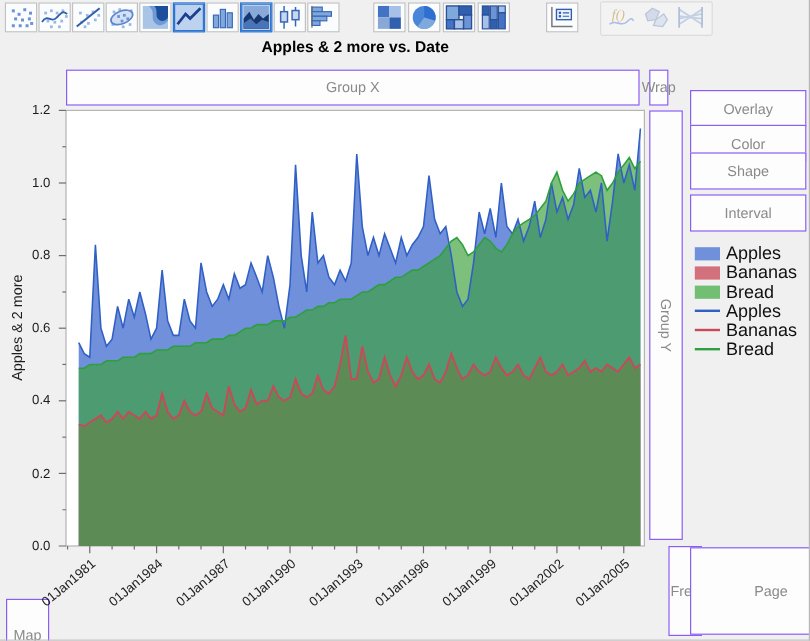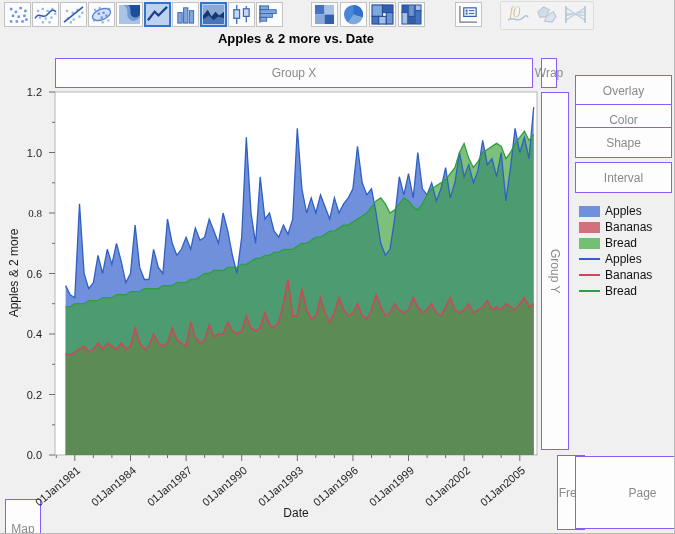--- a/index.html
+++ b/index.html
@@ -36,21 +36,21 @@
   .xaxis-title{position:absolute;font-size:12px;color:#1c1c1c;text-align:center;}
   .ylabels{position:absolute;left:16px;top:90px;width:26px;height:376px;pointer-events:none;}
   .ylabels .yt{position:absolute;right:0;font-size:11px;color:#1c1c1c;}
   .yaxis-title{position:absolute;left:14px;top:273px;transform:translate(-50%,-50%) rotate(-90deg);
     white-space:nowrap;font-size:12px;color:#1c1c1c;}
   
   .legend{position:absolute;left:579px;top:203px;}
   .legend .li{display:flex;align-items:center;height:16px;cursor:pointer;}
   .legend .sw{width:21px;height:11px;margin-right:5px;flex:none;}
   .legend .swline{width:21px;height:2px;margin-right:5px;flex:none;}
-  .legend .lb{font-size:12px;color:#111;white-space:nowrap;}
+  .legend .lb{font-size:15px;color:#111;white-space:nowrap;}
 </style>
 </head>
 <body>
 
 <div class="window-frame"></div>
 
 <div class="toolbar" id="toolbar">
     <div class="tool-panel" style="left: 500px; width: 92px;"></div>
     <button class="tool" style="left: 4px;">
       <span>
@@ -375,36 +375,35 @@
         <line x1="456.2" y1="365" x2="456.2" y2="368"></line>
         <line x1="474.8" y1="365" x2="474.8" y2="371"></line>
       </g>
     </svg>
 </div>
 <div class="ylabels" id="ylabels">
     <span class="yt" style="top: 359px;">0.0</span>
     <span class="yt" style="top: 298.5px;">0.2</span>
     <span class="yt" style="top: 238px;">0.4</span>
     <span class="yt" style="top: 177.5px;">0.6</span>
-    <span class="yt" style="top: 117px; font-family: Liberation Serif, serif;">0.8</span>
+    <span class="yt" style="top: 117px;">0.8</span>
     <span class="yt" style="top: 56.5px;">1.0</span>
     <span class="yt" style="top: -4px;">1.2</span>
   </div>
 <div class="yaxis-title">Apples &amp; 2 more</div>
 <div class="xlabels" id="xlabels">
     <span class="xt" style="right: 466.164px; top: 374px;">01Jan1981</span>
     <span class="xt" style="right: 410.548px; top: 374px;">01Jan1984</span>
     <span class="xt" style="right: 354.933px; top: 374px;">01Jan1987</span>
     <span class="xt" style="right: 299.318px; top: 374px;">01Jan1990</span>
     <span class="xt" style="right: 243.702px; top: 374px;">01Jan1993</span>
     <span class="xt" style="right: 188.087px; top: 374px;">01Jan1996</span>
     <span class="xt" style="right: 132.472px; top: 374px;">01Jan1999</span>
     <span class="xt" style="right: 76.8562px; top: 374px;">01Jan2002</span>
     <span class="xt" style="right: 21.2408px; top: 374px;">01Jan2005</span>
-    <div class="xaxis-title" style="left: 10px; width: 482px; top: 416px;">Date</div>
   </div>
 
 <div class="legend" id="legend">
     <div class="li">
       <span class="sw" style="background: rgb(112, 144, 220);"></span>
       <span class="lb">Apples</span>
     </div>
     <div class="li">
       <span class="sw" style="background: rgb(210, 112, 124);"></span>
       <span class="lb">Bananas</span>

